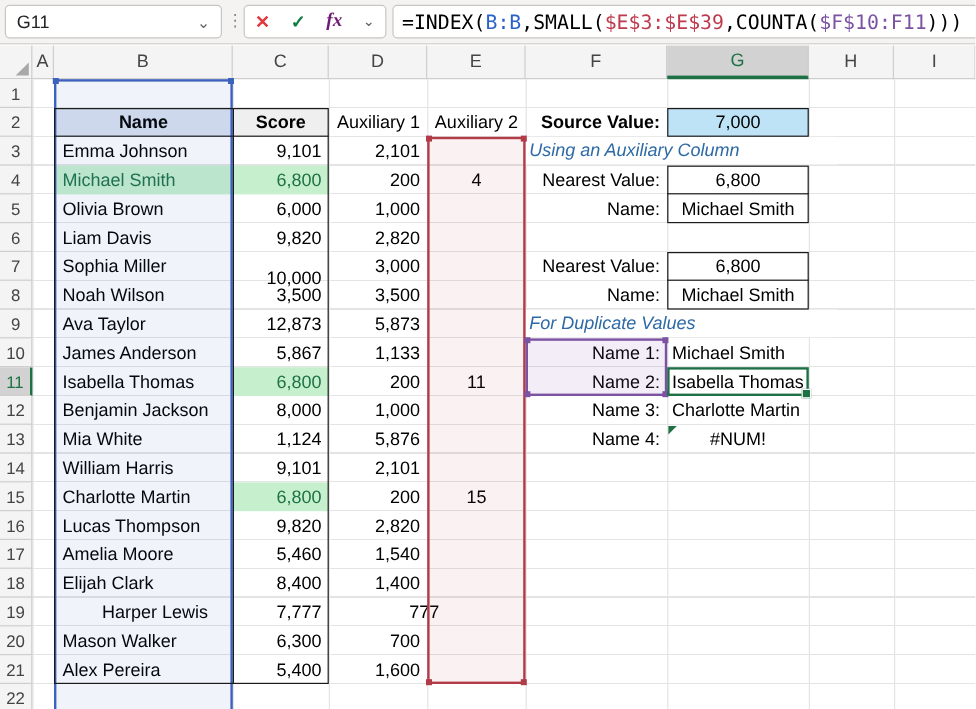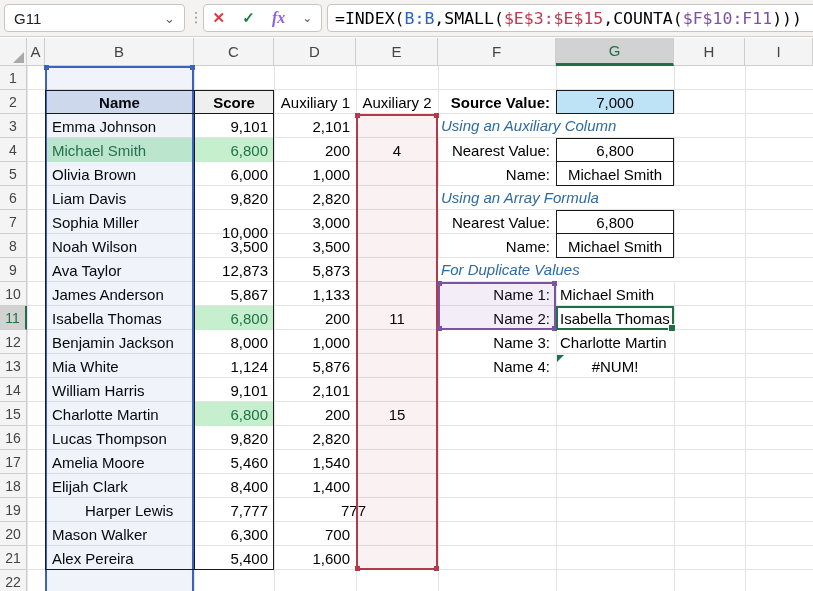--- a/index.html
+++ b/index.html
@@ -6,21 +6,21 @@
   #app{position:relative;width:813px;height:591px;background:#fff;overflow:hidden;}
 
   
   .topbar{position:absolute;left:0;top:0;width:813px;height:37px;background:#F4F3F2;border-bottom:1px solid #D4D2D0;box-sizing:border-box;}
   .namebox{position:absolute;left:4px;top:4px;width:181px;height:28px;background:#fff;border:1px solid #C8C6C4;border-radius:4px;box-sizing:border-box;display:flex;align-items:center;padding:0 9px;font-size:15px;color:#222;}
   .namebox .chev{margin-left:auto;color:#605E5C;font-size:13px;line-height:1;}
   .dots{position:absolute;left:189px;top:10px;color:#8A8886;font-size:14px;line-height:1;}
   .fbtns{position:absolute;left:203px;top:4px;width:119px;height:28px;background:#fff;border:1px solid #C8C6C4;border-radius:4px;box-sizing:border-box;display:flex;align-items:center;justify-content:space-around;}
   .icx{color:var(--cancel);font-size:15px;font-weight:700;}
   .ick{color:var(--enter);font-size:15px;font-weight:700;}
-  .icfx{font-family:"Liberation Serif",serif;font-style:italic;font-weight:700;font-size:16px;color:#8b5cf6;}
+  .icfx{font-family:"Liberation Serif",serif;font-style:italic;font-weight:700;font-size:16px;color:#701a75;}
   .fbtns .chev{color:#605E5C;font-size:12px;line-height:1;}
   .finput{position:absolute;left:327px;top:4px;right:-2px;height:28px;background:#fff;border:1px solid #C8C6C4;border-radius:4px 0 0 4px;box-sizing:border-box;display:flex;align-items:center;padding:0 7px;font-family:"DejaVu Sans Mono","Liberation Mono",monospace;font-size:16.5px;white-space:pre;overflow:hidden;}
 
   
   .colheaders{position:absolute;left:0;top:38px;width:813px;height:28px;background:#F4F4F4;}
   .chdr{position:absolute;top:0;height:28px;box-sizing:border-box;border-right:1px solid #CFCECC;border-bottom:1px solid #CFCECC;display:flex;align-items:center;justify-content:center;font-size:15px;color:#444;}
   .chdr.active{background:#D2D2D2;border-bottom:3px solid var(--sel);color:var(--sel);}
   .corner{position:absolute;left:0;top:0;width:27px;height:28px;box-sizing:border-box;border-right:1px solid #CFCECC;border-bottom:1px solid #CFCECC;}
   .tri{position:absolute;right:2px;bottom:2px;width:0;height:0;border-bottom:11px solid #A9A9A9;border-left:11px solid transparent;}
 
@@ -78,21 +78,21 @@
       <span>G11</span>
       <span class="chev">⌄</span>
     </div>
     <div class="dots">⋮</div>
     <div class="fbtns">
       <span class="icx">✕</span>
       <span class="ick">✓</span>
       <span class="icfx">fx</span>
       <span class="chev">⌄</span>
     </div>
-    <div class="finput" id="formula"><span style="color: rgb(0, 0, 0);">=INDEX(</span><span style="color: rgb(43, 98, 201);">B:B</span><span style="color: rgb(0, 0, 0);">,SMALL(</span><span style="color: rgb(190, 58, 77);">$E$3:$E$15</span><span style="color: rgb(0, 0, 0);">,COUNTA(</span><span style="color: rgb(124, 82, 163);">$F$10:F11</span><span style="color: rgb(0, 0, 0);">)))</span></div>
+    <div class="finput" id="formula"><span style="color: rgb(0, 0, 0);">=INDEX(</span><span style="color: rgb(43, 98, 201);">B:B</span><span style="color: rgb(0, 0, 0);">,SMALL(</span><span style="color: rgb(190, 58, 77);">$E$3:$E$39</span><span style="color: rgb(0, 0, 0);">,COUNTA(</span><span style="color: rgb(124, 82, 163);">$F$10:F11</span><span style="color: rgb(0, 0, 0);">)))</span></div>
   </div>
 
   <div class="colheaders" id="colheaders">
     <div class="corner">
       <span class="tri"></span>
     </div>
   <div class="chdr" style="left: 27px; width: 18px;">A</div>
       <div class="chdr" style="left: 45px; width: 149px;">B</div>
       <div class="chdr" style="left: 194px; width: 80px;">C</div>
       <div class="chdr" style="left: 274px; width: 82px;">D</div>
@@ -229,21 +229,20 @@
       <div class="cell al" style="left: 45px; top: 480px; width: 149px;">Alex Pereira</div>
       <div class="cell ar" style="left: 194px; top: 480px; width: 80px;">5,400</div>
       <div class="cell ar" style="left: 274px; top: 480px; width: 82px;">1,600</div>
       <div class="cell ar bold" style="left: 438px; top: 24px; width: 118px;">Source Value:</div>
       <div class="cell ac" style="left: 556px; top: 24px; width: 118px; background: rgb(190, 227, 247);">7,000</div>
       <div class="cell title" style="left: 438px; top: 48px; width: 260px;">Using an Auxiliary Column</div>
       <div class="cell ar" style="left: 438px; top: 72px; width: 118px;">Nearest Value:</div>
       <div class="cell ac" style="left: 556px; top: 72px; width: 118px;">6,800</div>
       <div class="cell ar" style="left: 438px; top: 96px; width: 118px;">Name:</div>
       <div class="cell ac" style="left: 556px; top: 96px; width: 118px;">Michael Smith</div>
-      <div class="cell title" style="left: 438px; top: 120px; width: 260px;">Using an Array Formula</div>
       <div class="cell ar" style="left: 438px; top: 144px; width: 118px;">Nearest Value:</div>
       <div class="cell ac" style="left: 556px; top: 144px; width: 118px;">6,800</div>
       <div class="cell ar" style="left: 438px; top: 168px; width: 118px;">Name:</div>
       <div class="cell ac" style="left: 556px; top: 168px; width: 118px;">Michael Smith</div>
       <div class="cell title" style="left: 438px; top: 192px; width: 260px;">For Duplicate Values</div>
       <div class="cell ar" style="left: 438px; top: 216px; width: 118px;">Name 1:</div>
       <div class="cell al2" style="left: 556px; top: 216px; width: 118px;">Michael Smith</div>
       <div class="cell ar" style="left: 438px; top: 240px; width: 118px;">Name 2:</div>
       <div class="cell al2" style="left: 556px; top: 240px; width: 118px;">Isabella Thomas</div>
       <div class="cell ar" style="left: 438px; top: 264px; width: 118px;">Name 3:</div>

